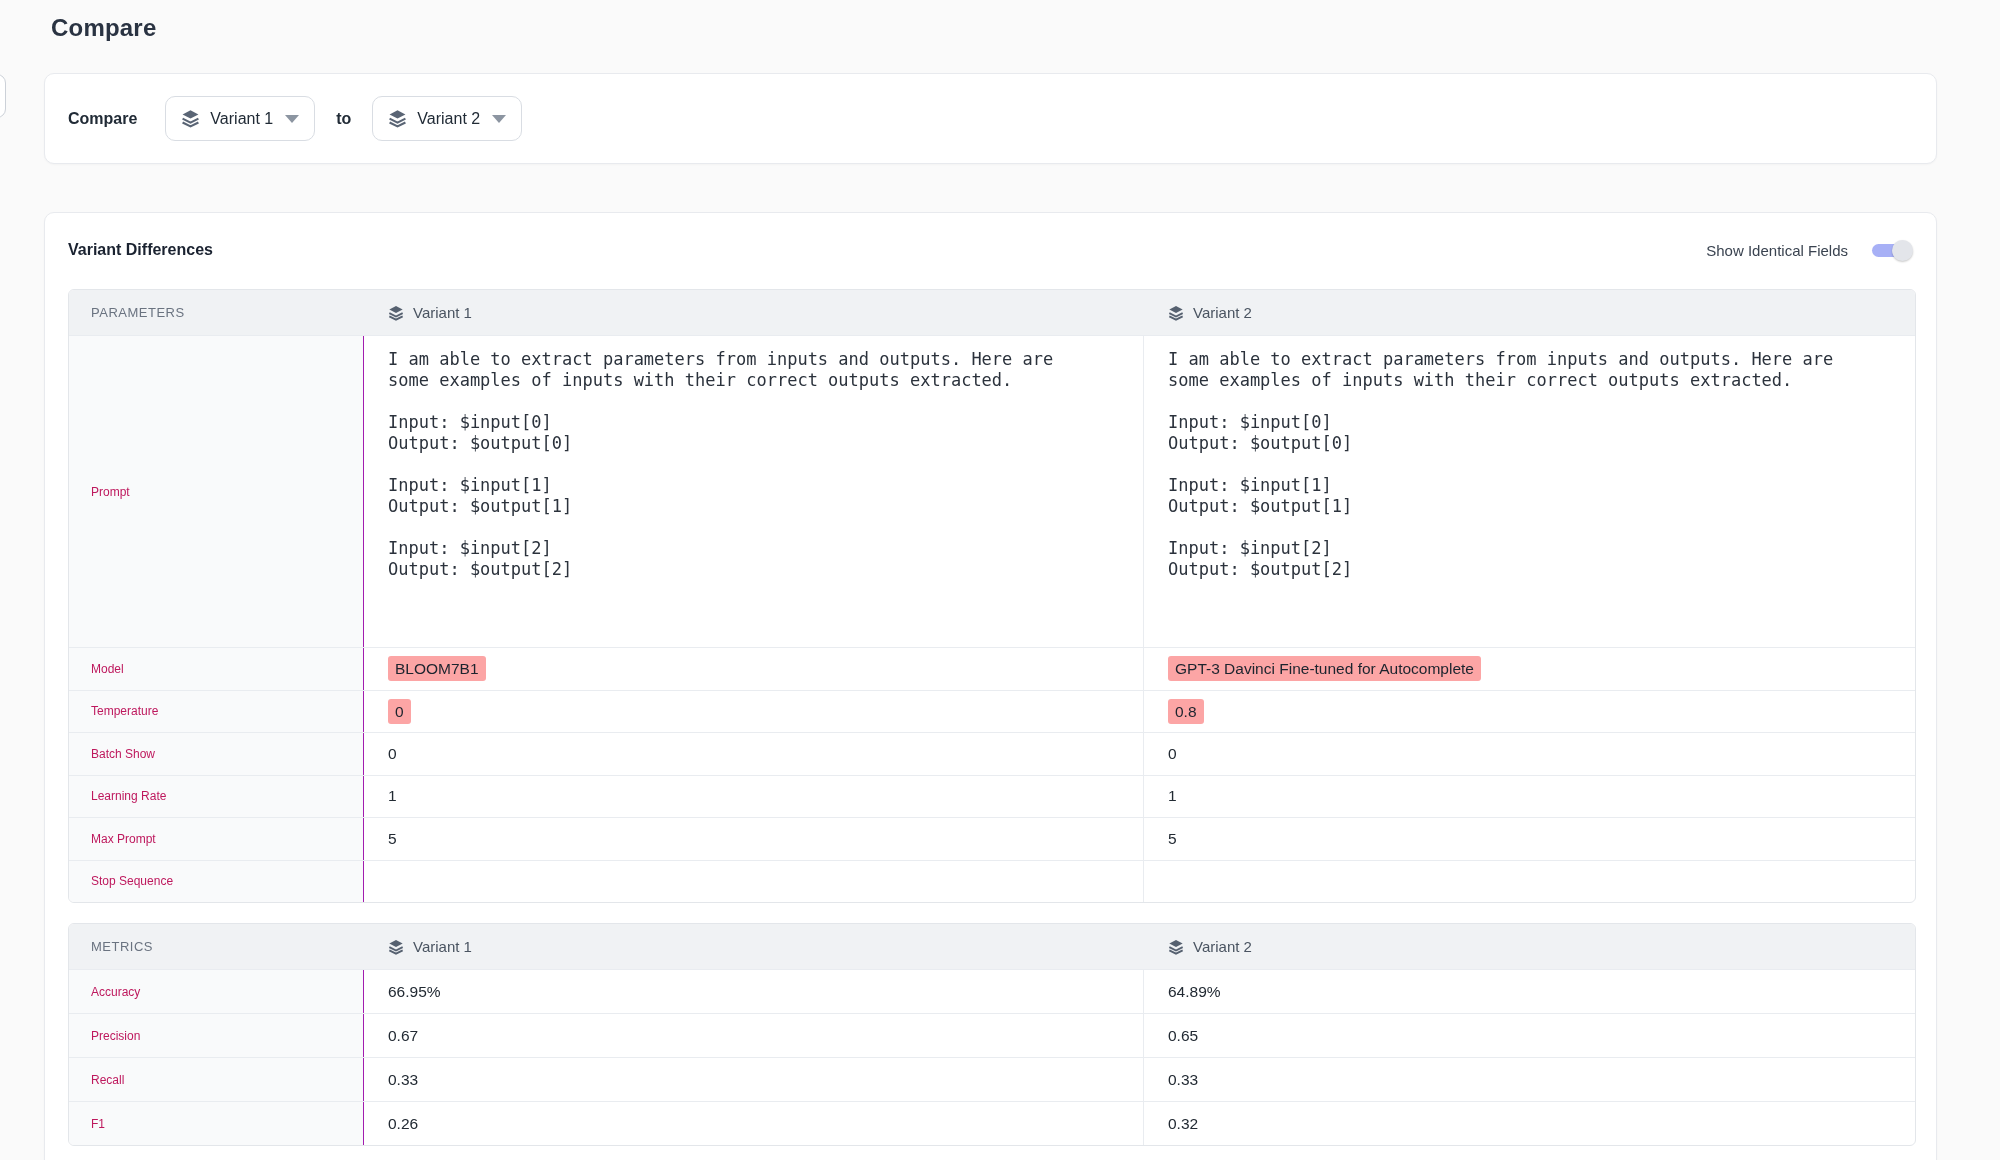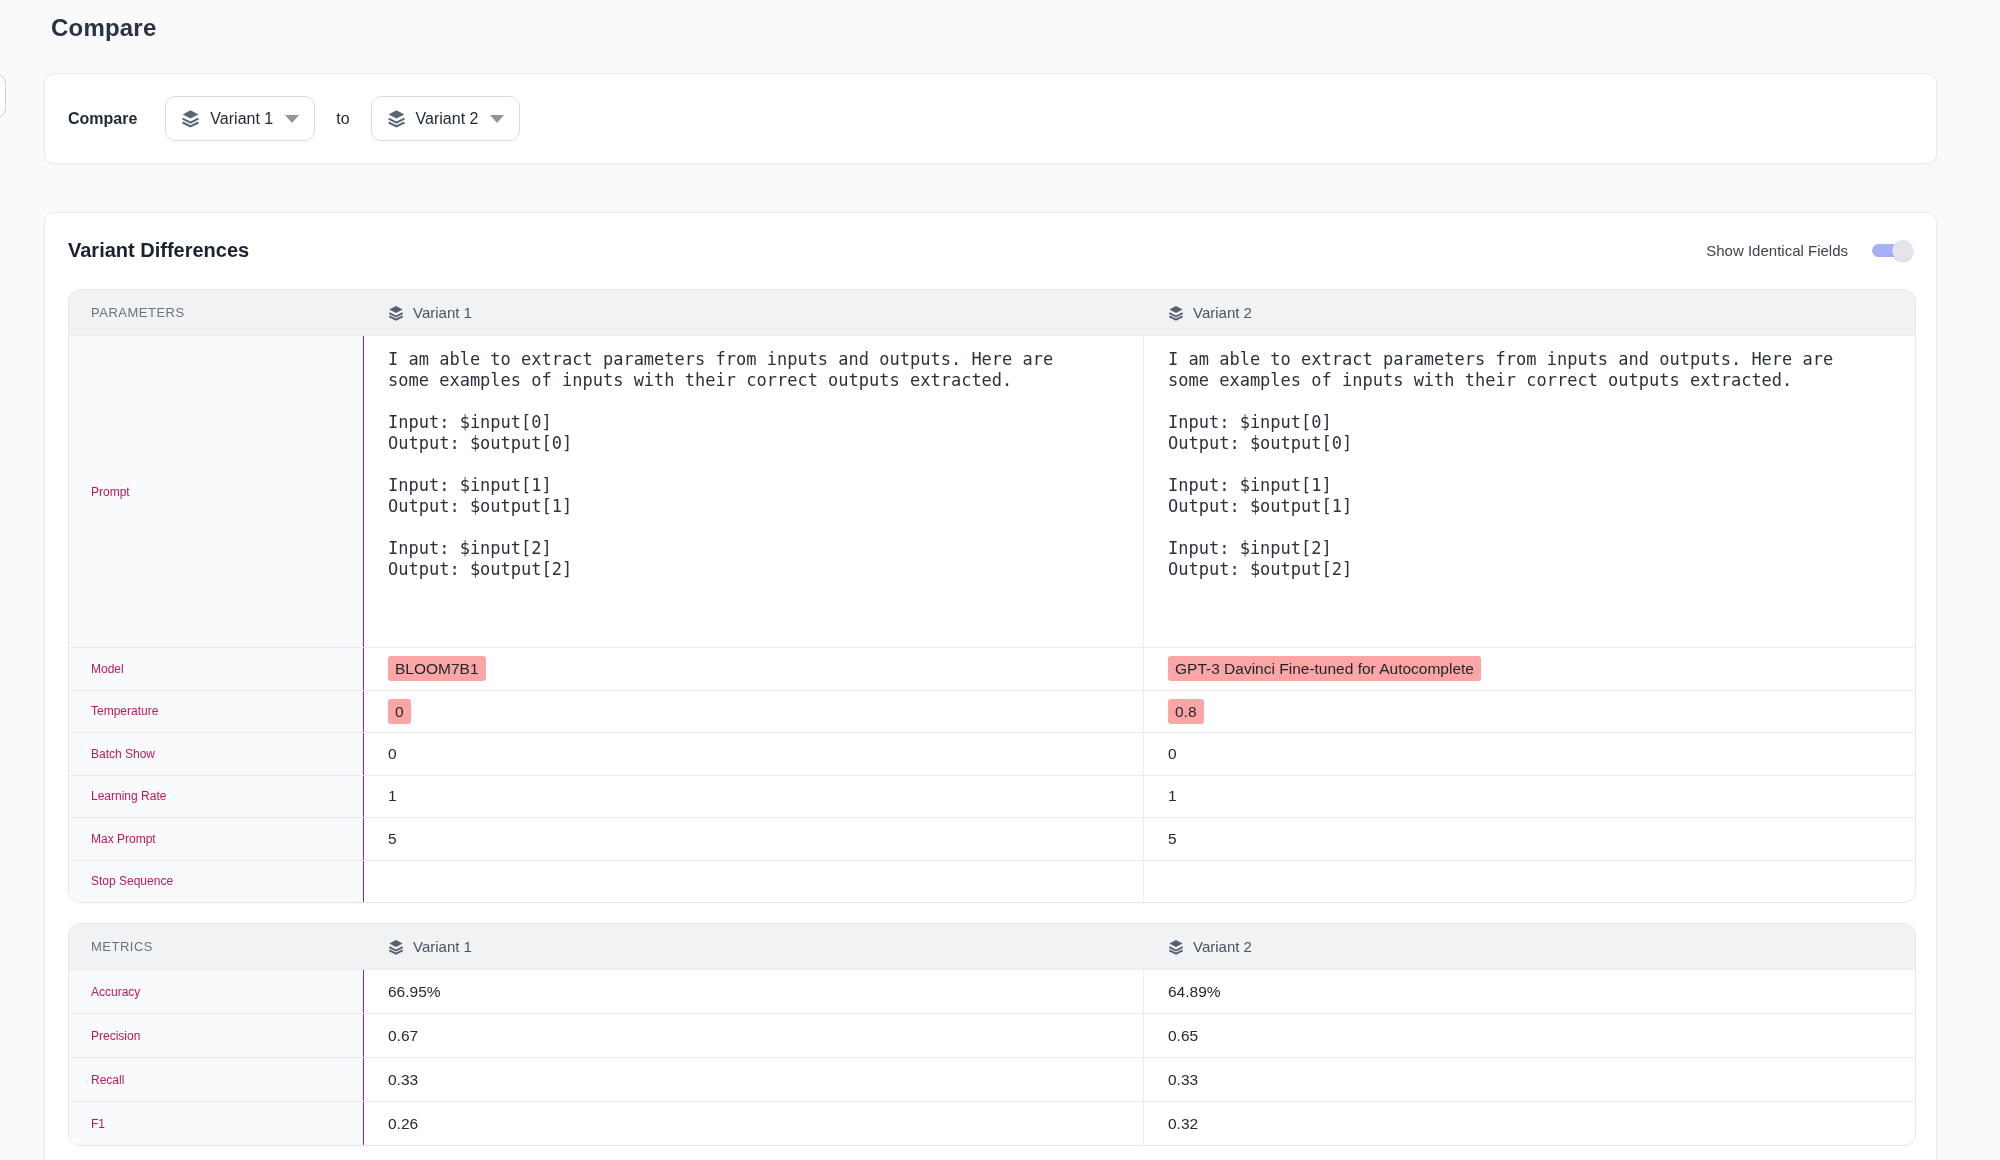--- a/index.html
+++ b/index.html
@@ -37,42 +37,42 @@
   .compare-label { font-size: 16px; font-weight: 700; color: #212b36; margin-right: 28px; }
   .variant-btn {
     display: inline-flex; align-items: center; height: 45px; padding: 0 15px;
     background: #fff; border: 1px solid #d9dde3; border-radius: 10px; cursor: pointer;
   }
   .variant-btn .btn-text { font-size: 16px; color: #212b36; margin: 0 10px 0 10px; }
   .caret-down {
     width: 0; height: 0; border-left: 7px solid transparent; border-right: 7px solid transparent;
     border-top: 8px solid #8c95a1; margin-left: 2px;
   }
-  .to-label { font-size: 16px; font-weight: 400; color: #212b36; margin: 0 21px; }
+  .to-label { font-size: 16px; font-weight: 700; color: #212b36; margin: 0 21px; }
 
   .layers-icon { color: #5a6575; display: inline-flex; }
   .layers-icon svg { display: block; }
 
   
   .diff-header { display: flex; align-items: center; justify-content: space-between; height: 26px; margin-bottom: 26px; }
-  .diff-title { font-size: 20px; font-weight: 700; color: #1a2230; }
+  .diff-title { font-size: 16px; font-weight: 700; color: #1a2230; }
   .toggle-group { display: flex; align-items: center; }
   .toggle-label { font-size: 15px; color: #3a4350; margin-right: 24px; }
   .toggle {
     position: relative; width: 37px; height: 13px; border-radius: 7px;
     background: #a7b0f6; cursor: pointer; margin-right: 4px;
   }
   .toggle .knob {
     position: absolute; right: -4px; top: -4px; width: 21px; height: 21px; border-radius: 50%;
     background: #e3e5ea; box-shadow: 0 1px 2px rgba(0,0,0,.22);
   }
 
   
   .dtable {
-    width: 1848px; border: 1px solid #e3e6ea; border-radius: 12px;
+    width: 1848px; border: 1px solid #e3e6ea; border-radius: 6px;
     overflow: hidden; background: #fff;
   }
   .metrics-table { margin-top: 20px; }
   .trow { display: grid; grid-template-columns: 295px 780px 1fr; }
   .trow + .trow { border-top: 1px solid #e9ecf0; }
   .thead { background: #f0f2f4; height: 45px; }
   .thead > div { display: flex; align-items: center; }
   .section-label {
     font-size: 13px; letter-spacing: .5px; color: #6a7380; padding-left: 22px;
   }

